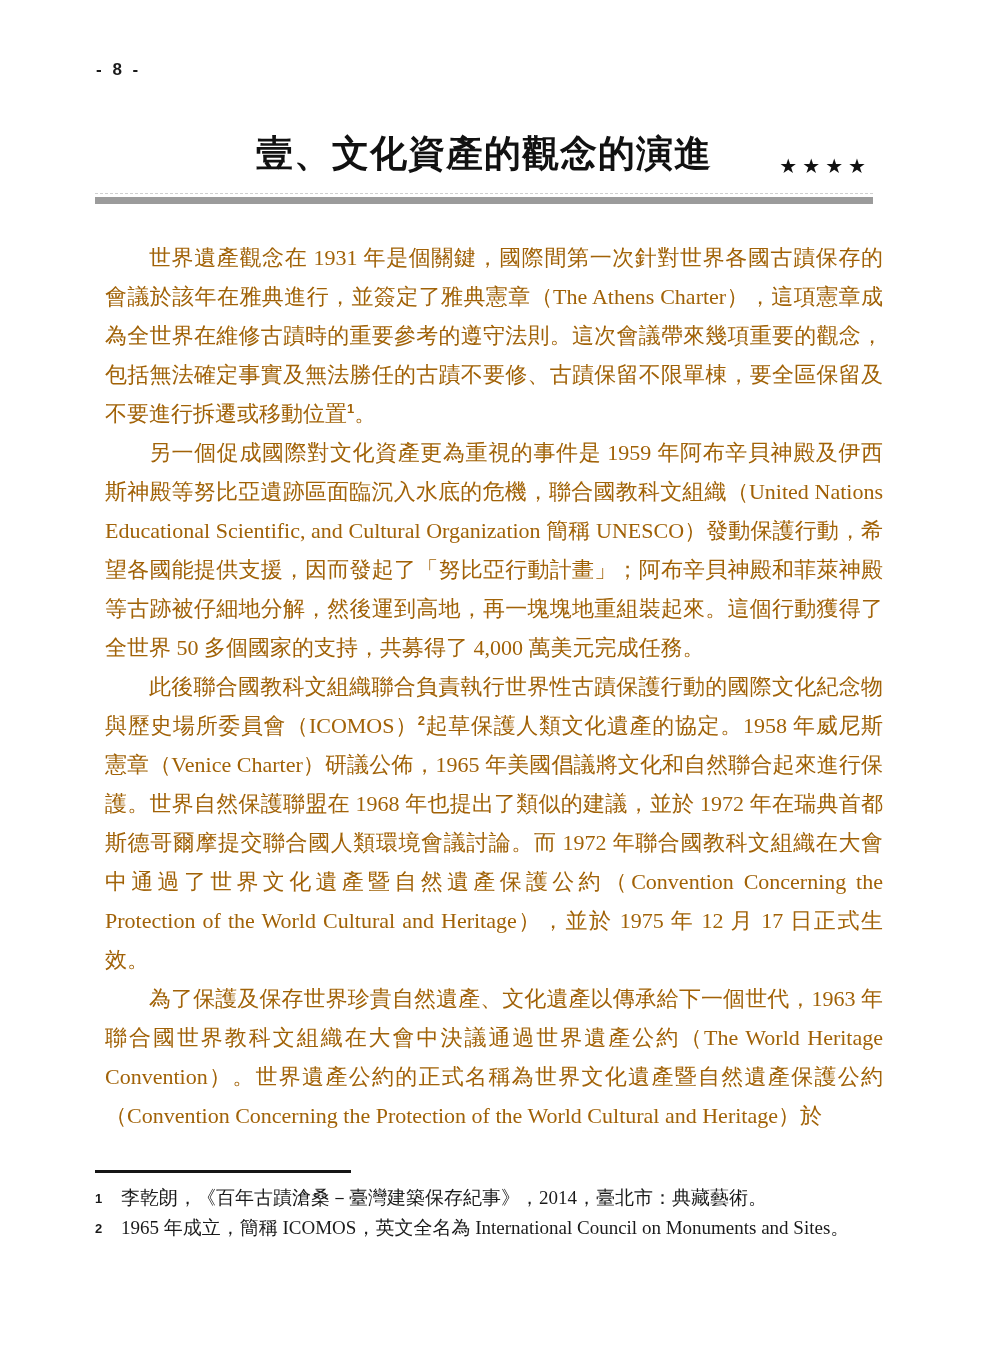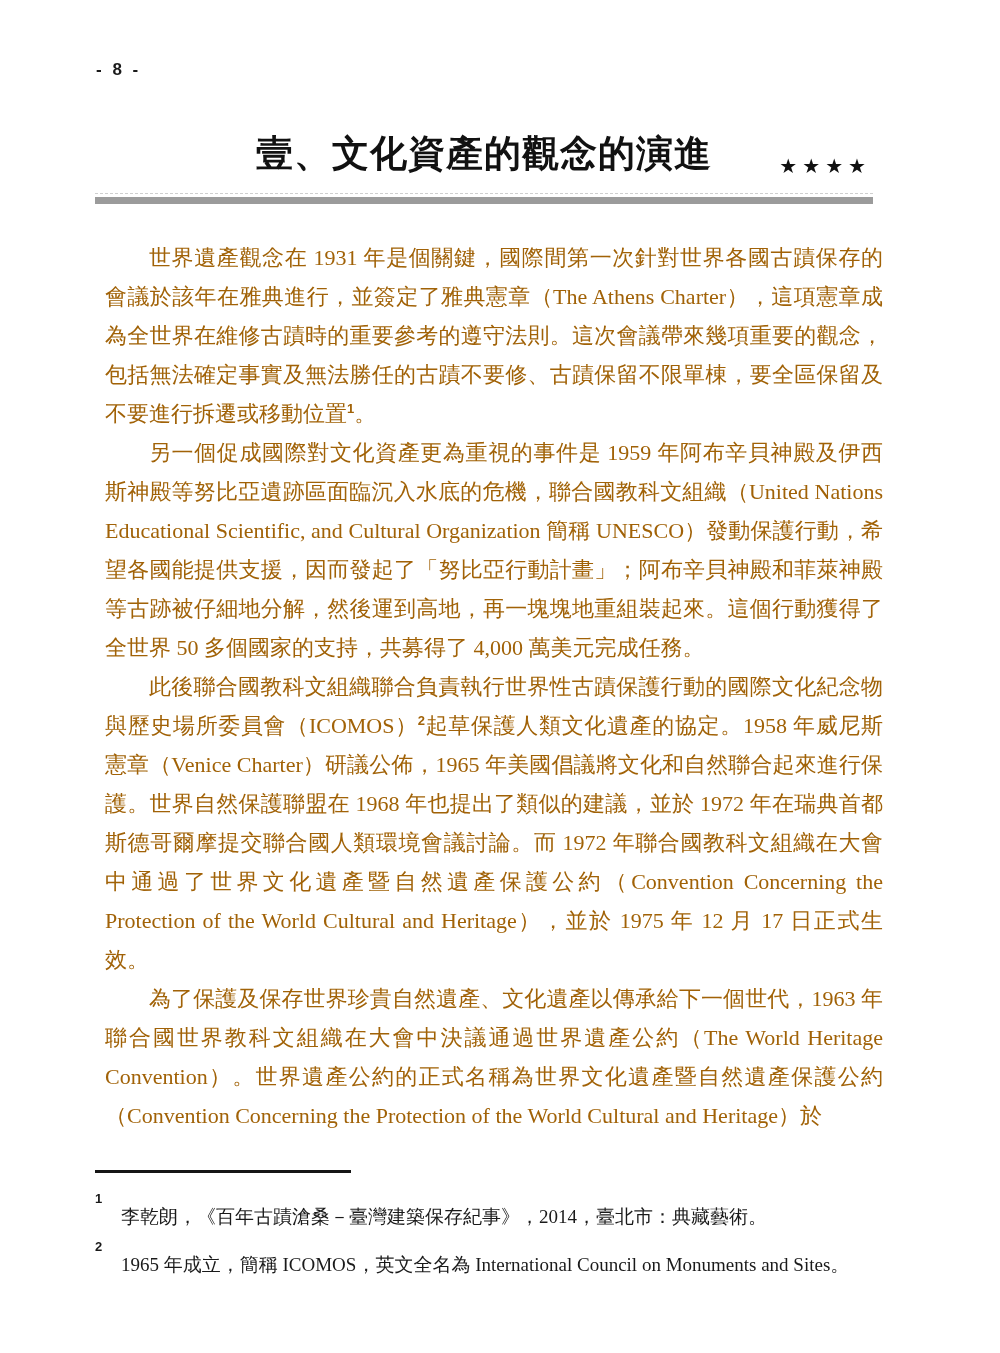--- a/index.html
+++ b/index.html
@@ -103,21 +103,21 @@
     line-height: 29px;
     color: #1a1a1a;
   }
   .fn-marker {
     flex: 0 0 26px;
     font-family: "Liberation Sans", "DejaVu Sans", sans-serif;
     font-size: 13px;
     font-weight: 700;
     padding-top: 1px;
   }
-  .fn-text { flex: 1; margin-top: 19px; }
+  .fn-text { flex: 1; }
 </style>
 </head>
 <body>
 
 <div class="page">
 
   <div class="page-number">- 8 -</div>
 
   <div class="title-block">
     <div class="title-row">

